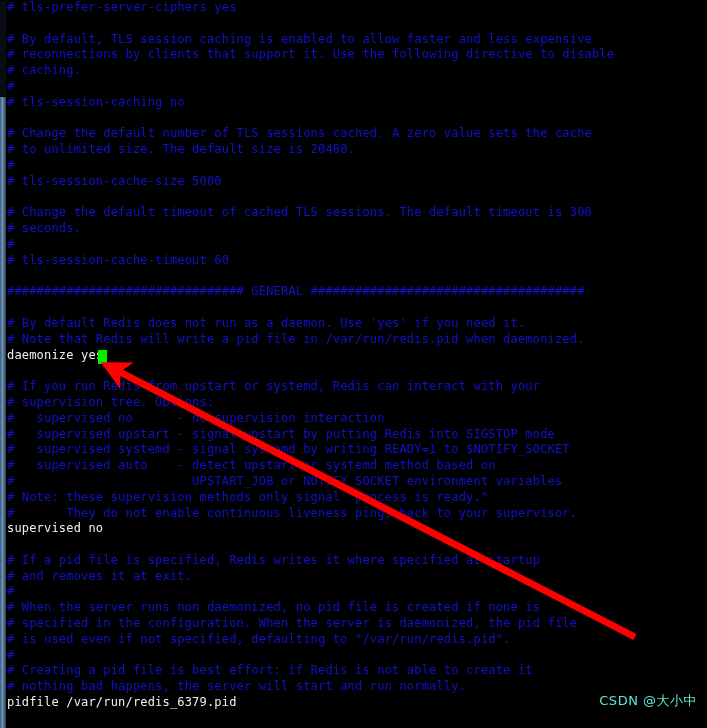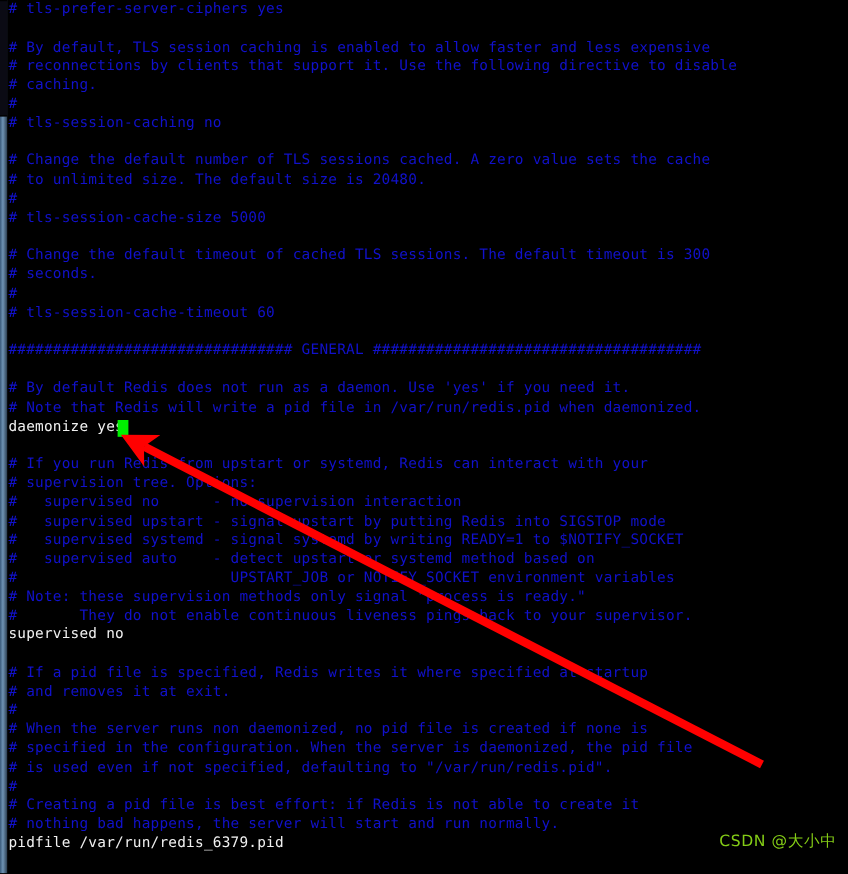--- a/index.html
+++ b/index.html
@@ -72,21 +72,21 @@
     width: 707px;
     height: 728px;
     pointer-events: none;
   }
 
   
   #watermark {
     position: absolute;
     right: 10px;
     bottom: 18px;
-    color: #84cc16;
+    color: #5eead4;
     font-family: "DejaVu Sans", "Liberation Sans", sans-serif;
     font-size: 13px;
     letter-spacing: 0.5px;
   }
 </style>
 </head>
 <body>
 
 <div id="screen">
 

